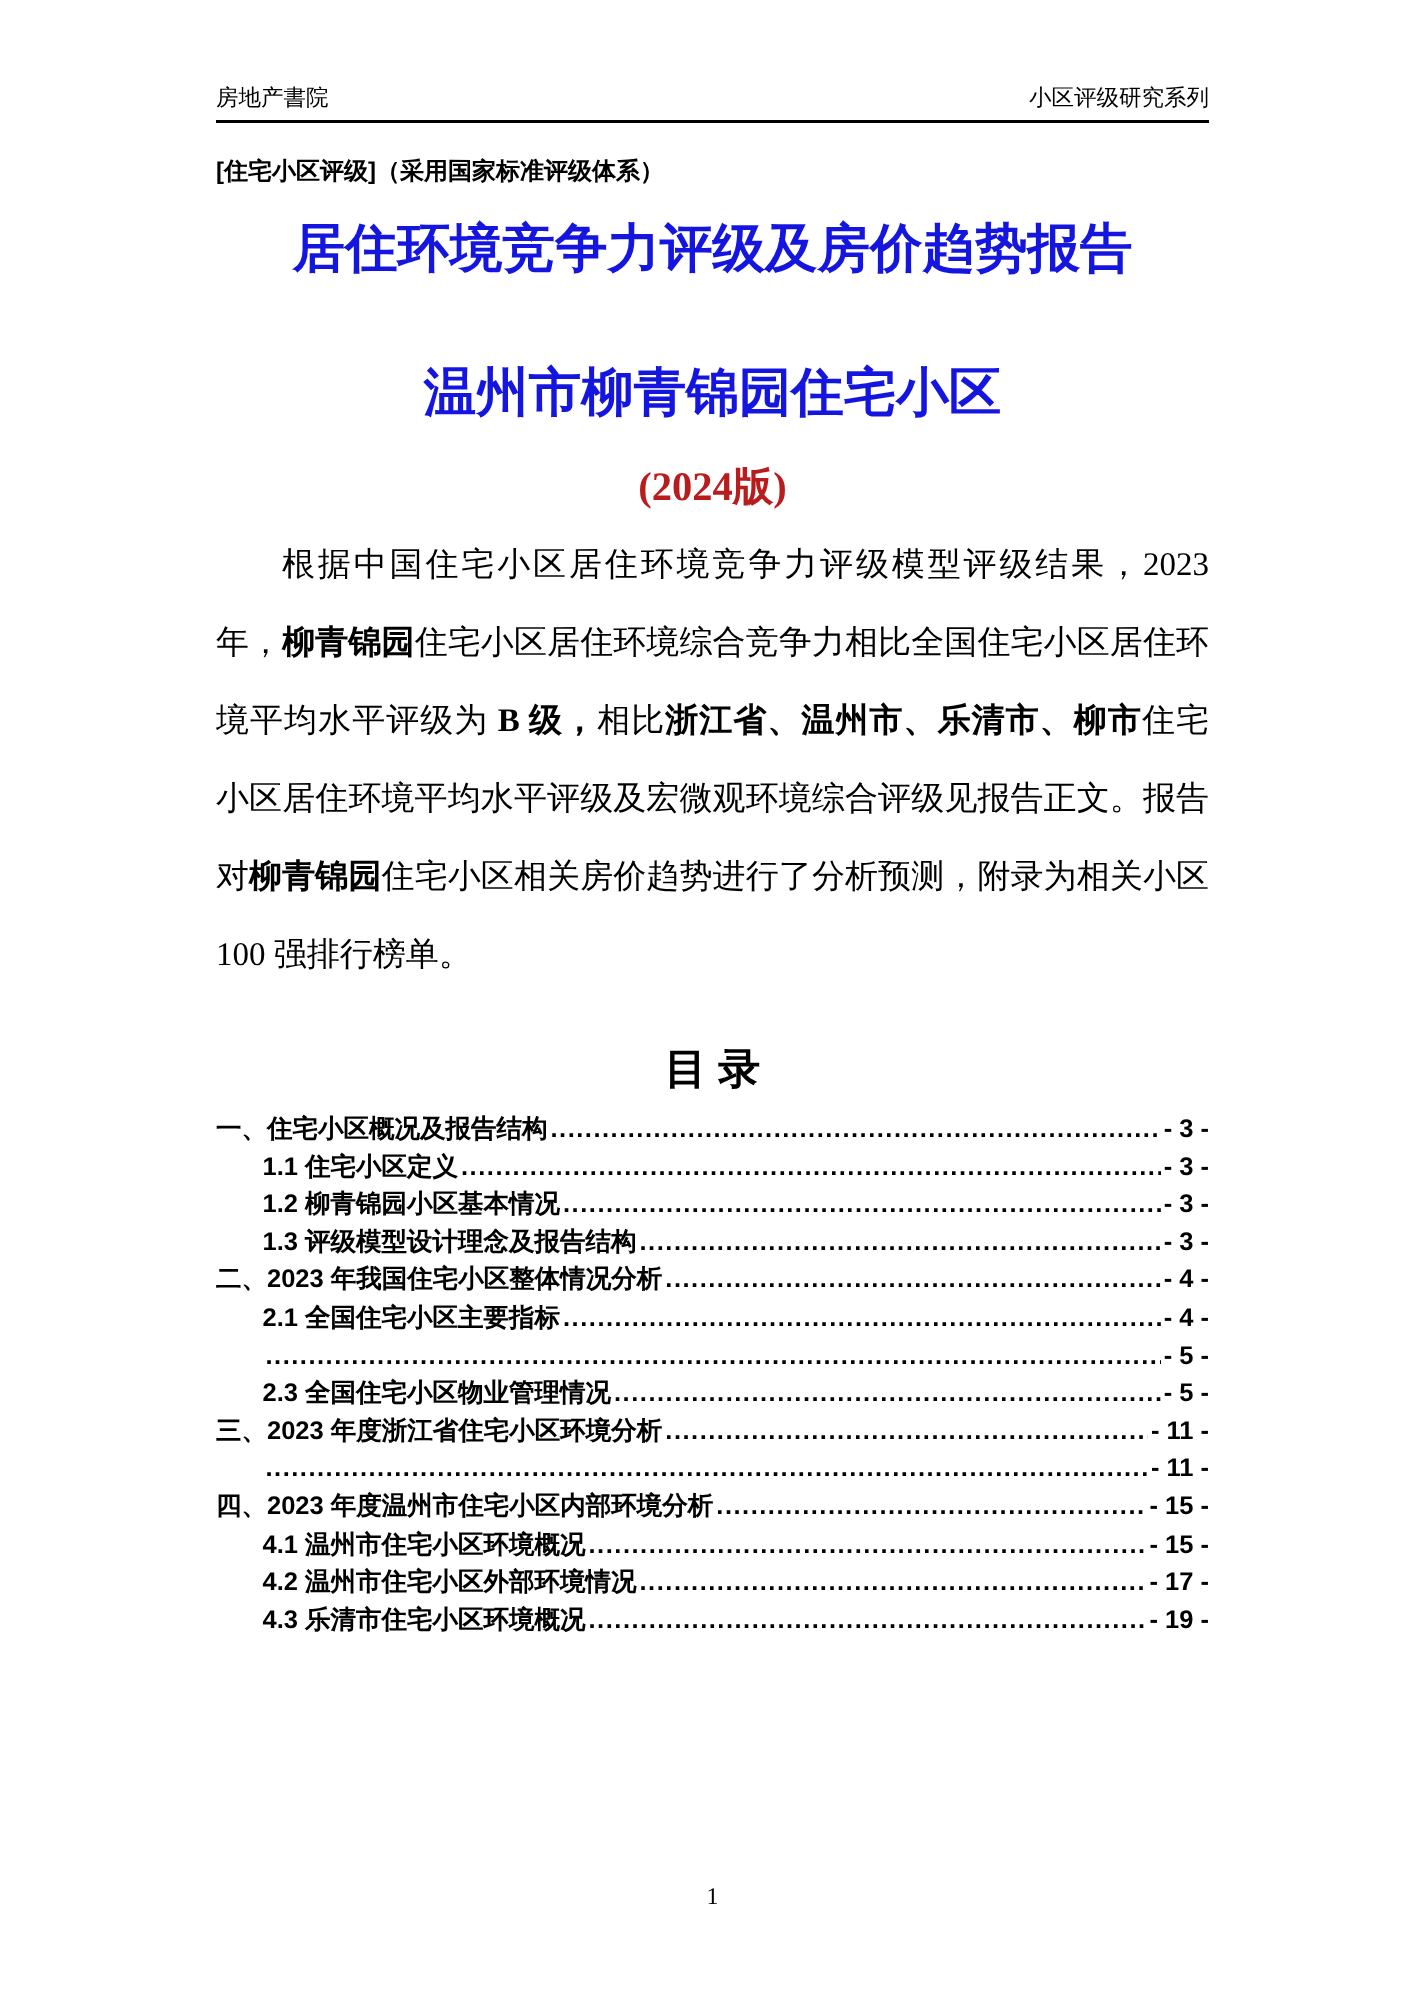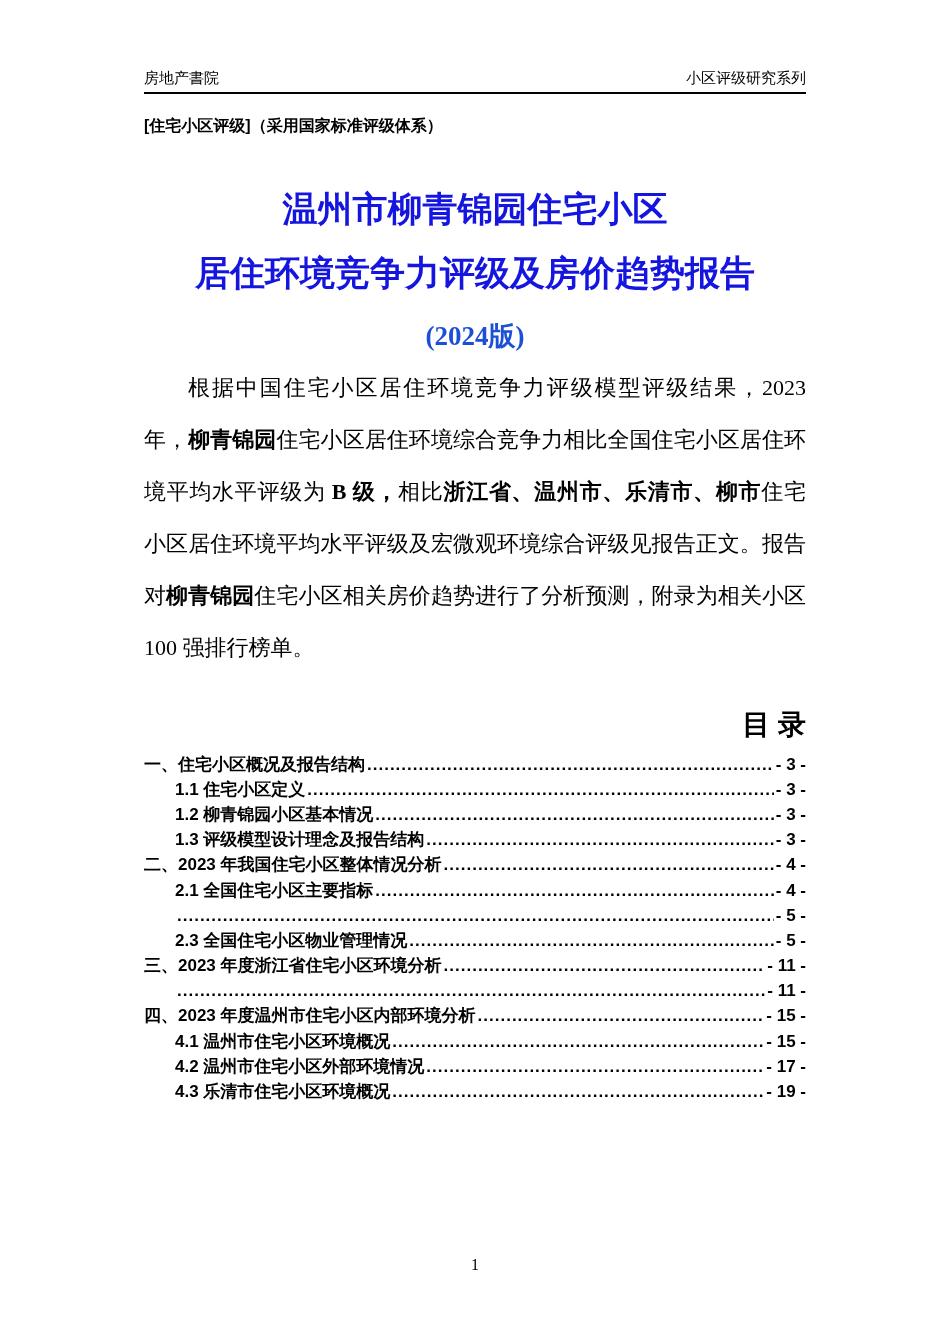--- a/index.html
+++ b/index.html
@@ -11,21 +11,21 @@
   }
   .page {
     position: relative;
     width: 950px;
     height: 1344px;
     background: #ffffff;
     overflow: hidden;
   }
   .content {
     width: 662px;
-    margin: 12px auto;
+    margin: 0 auto;
   }
   
   .page-header {
     display: flex;
     justify-content: space-between;
     align-items: flex-end;
     padding-top: 57px;
     padding-bottom: 5px;
     border-bottom: 2px solid #000000;
     font-family: "Liberation Sans", "DejaVu Sans", sans-serif;
@@ -56,21 +56,21 @@
   }
   
   .section-heading {
     text-align: center;
     font-family: "Liberation Sans", "DejaVu Sans", sans-serif;
     font-weight: bold;
     font-size: 28px;
     line-height: 1.2;
   }
   .abstract-heading { margin-top: 42px; }
-  .toc-heading { margin-top: 34px; text-align: right; }
+  .toc-heading { margin-top: 34px; }
   
   .abstract {
     margin-top: 8px;
     font-size: 22px;
     line-height: 52px;
     text-align: justify;
     text-indent: 44px;
   }
   .abstract .b { font-weight: bold; }
   
@@ -116,23 +116,23 @@
 <div class="page">
   <div class="content">
 
     <header class="page-header">
       <span>房地产書院</span>
       <span>小区评级研究系列</span>
     </header>
 
     <div class="subheader">[住宅小区评级]（采用国家标准评级体系）</div>
 
+    <h1 class="title-line second" style="color: rgb(21, 21, 224);">居住环境竞争力评级及房价趋势报告</h1>
     <h1 class="title-line" style="color: rgb(21, 21, 224);">温州市柳青锦园住宅小区</h1>
-    <h1 class="title-line second" style="color: rgb(21, 21, 224);">居住环境竞争力评级及房价趋势报告</h1>
-    <div class="edition" style="color: #1d4ed8;">(2024版)</div>
+    <div class="edition" style="color: #b91c1c;">(2024版)</div>
 
 
     <p class="abstract" id="abstract-p"><span>根据中国住宅小区居住环境竞争力评级模型评级结果，2023 年，</span><span class="b">柳青锦园</span><span>住宅小区居住环境综合竞争力相比全国住宅小区居住环境平均水平评级为 </span><span class="b">B 级，</span><span>相比</span><span class="b">浙江省、温州市、乐清市、柳市</span><span>住宅小区居住环境平均水平评级及宏微观环境综合评级见报告正文。报告对</span><span class="b">柳青锦园</span><span>住宅小区相关房价趋势进行了分析预测，附录为相关小区 100 强排行榜单。</span></p>
 
     <h2 class="section-heading toc-heading">目 录</h2>
 
     <nav class="toc" id="toc-list">
   <div class="toc-row">
     <span class="toc-label">一、住宅小区概况及报告结构</span>
     <span class="toc-dots"></span>

